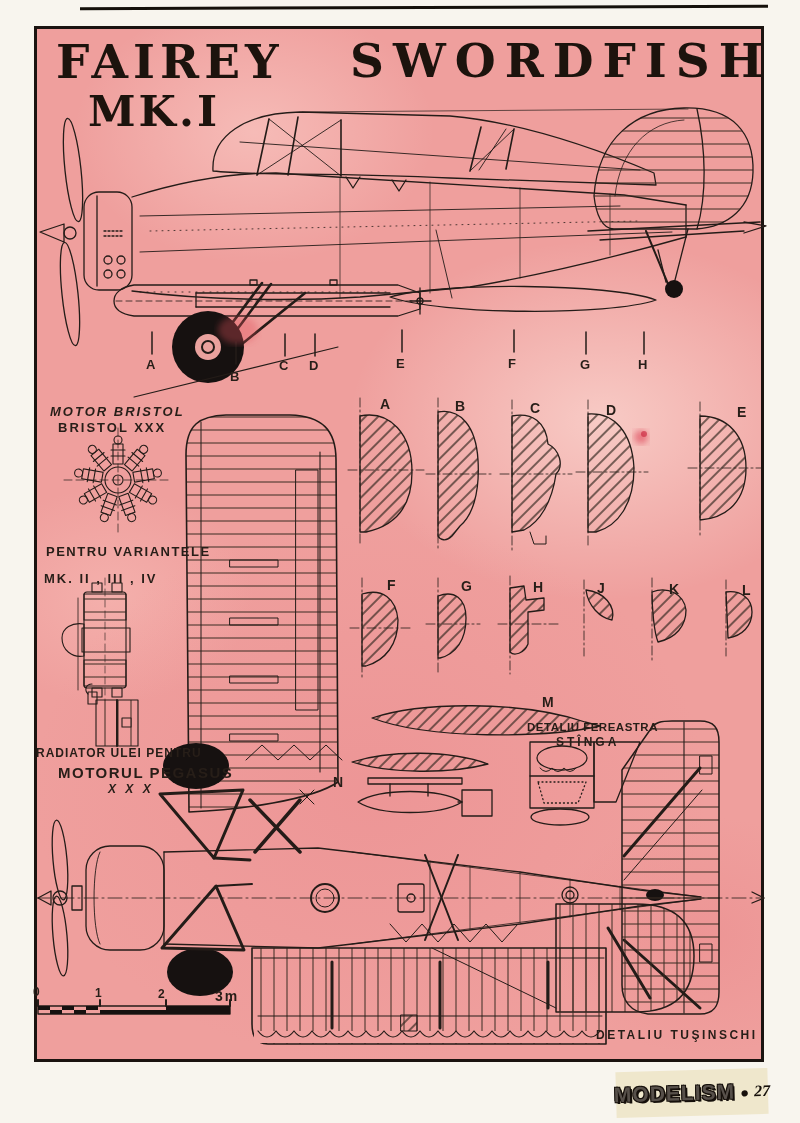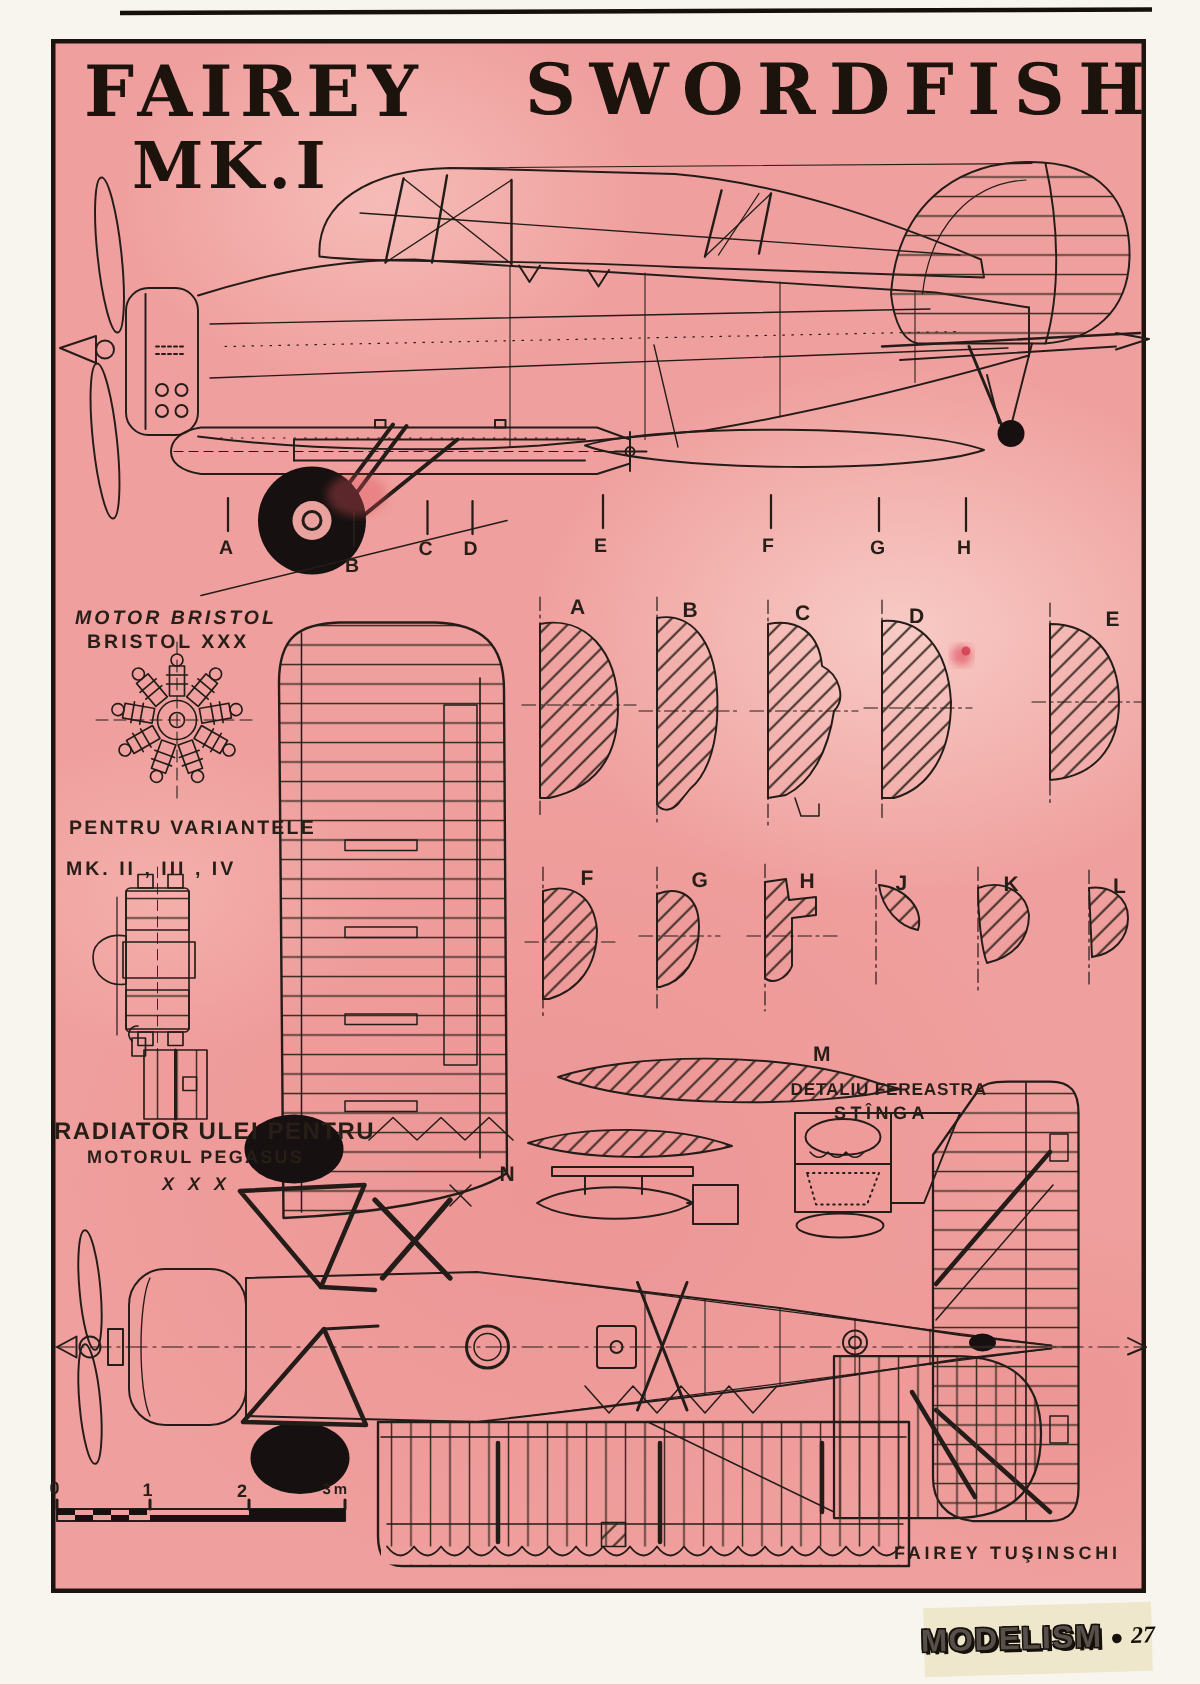--- a/index.html
+++ b/index.html
@@ -414,22 +414,22 @@
 </svg>
 
 <div class="title t1">FAIREY</div>
 <div class="title t2">SWORDFISH</div>
 <div class="title t3">MK.I</div>
 
 <div class="lb" style="left:50px;top:404px;font-style:italic;">MOTOR BRISTOL</div>
 <div class="lb" style="left:58px;top:420px;">BRISTOL XXX</div>
 <div class="lb" style="left:46px;top:544px;letter-spacing:1.5px;">PENTRU VARIANTELE</div>
 <div class="lb" style="left:44px;top:571px;">MK. II , III , IV</div>
-<div class="lb" style="left:36px;top:746px;font-size:16px;letter-spacing:1px;">RADIATOR ULEI PENTRU</div>
-<div class="lb" style="left:58px;top:764px;font-size:12px;letter-spacing:1.5px;">MOTORUL PEGASUS</div>
+<div class="lb" style="left:36px;top:746px;font-size:12px;letter-spacing:1px;">RADIATOR ULEI PENTRU</div>
+<div class="lb" style="left:58px;top:764px;font-size:15px;letter-spacing:1.5px;">MOTORUL PEGASUS</div>
 <div class="lb" style="left:108px;top:782px;font-size:12px;letter-spacing:3px;font-style:italic;">X X X</div>
 <div class="lb" style="left:527px;top:721px;font-size:11.5px;letter-spacing:0.5px;">DETALIU FEREASTRA</div>
 <div class="lb" style="left:556px;top:735px;font-size:12px;letter-spacing:3px;">STÎNGA</div>
 
 <div class="lb" style="left:146px;top:357px;">A</div>
 <div class="lb" style="left:230px;top:369px;">B</div>
 <div class="lb" style="left:279px;top:358px;">C</div>
 <div class="lb" style="left:309px;top:358px;">D</div>
 <div class="lb" style="left:396px;top:356px;">E</div>
 <div class="lb" style="left:508px;top:356px;">F</div>
@@ -448,21 +448,21 @@
 <div class="lb" style="left:597px;top:580px;font-size:14px;">J</div>
 <div class="lb" style="left:669px;top:581px;font-size:14px;">K</div>
 <div class="lb" style="left:742px;top:582px;font-size:14px;">L</div>
 
 <div class="lb" style="left:542px;top:694px;font-size:14px;">M</div>
 <div class="lb" style="left:333px;top:774px;font-size:14px;">N</div>
 
 <div class="lb" style="left:33px;top:985px;font-size:12px;">0</div>
 <div class="lb" style="left:95px;top:986px;font-size:12px;">1</div>
 <div class="lb" style="left:158px;top:987px;font-size:12px;">2</div>
-<div class="lb" style="left:215px;top:988px;font-size:10px;">3m</div>
-
-<div class="lb cred" style="left:596px;top:1028px;">FAIREY TUŞINSCHI</div>
+<div class="lb" style="left:215px;top:988px;font-size:14px;">3m</div>
+
+<div class="lb cred" style="left:596px;top:1028px;">DETALIU TUŞINSCHI</div>
 
 <div class="logo">
   <span class="mz">MODELISM</span>
   <span class="blt">●</span>
   <span class="pg">27</span>
 </div>
 
 </body></html>

